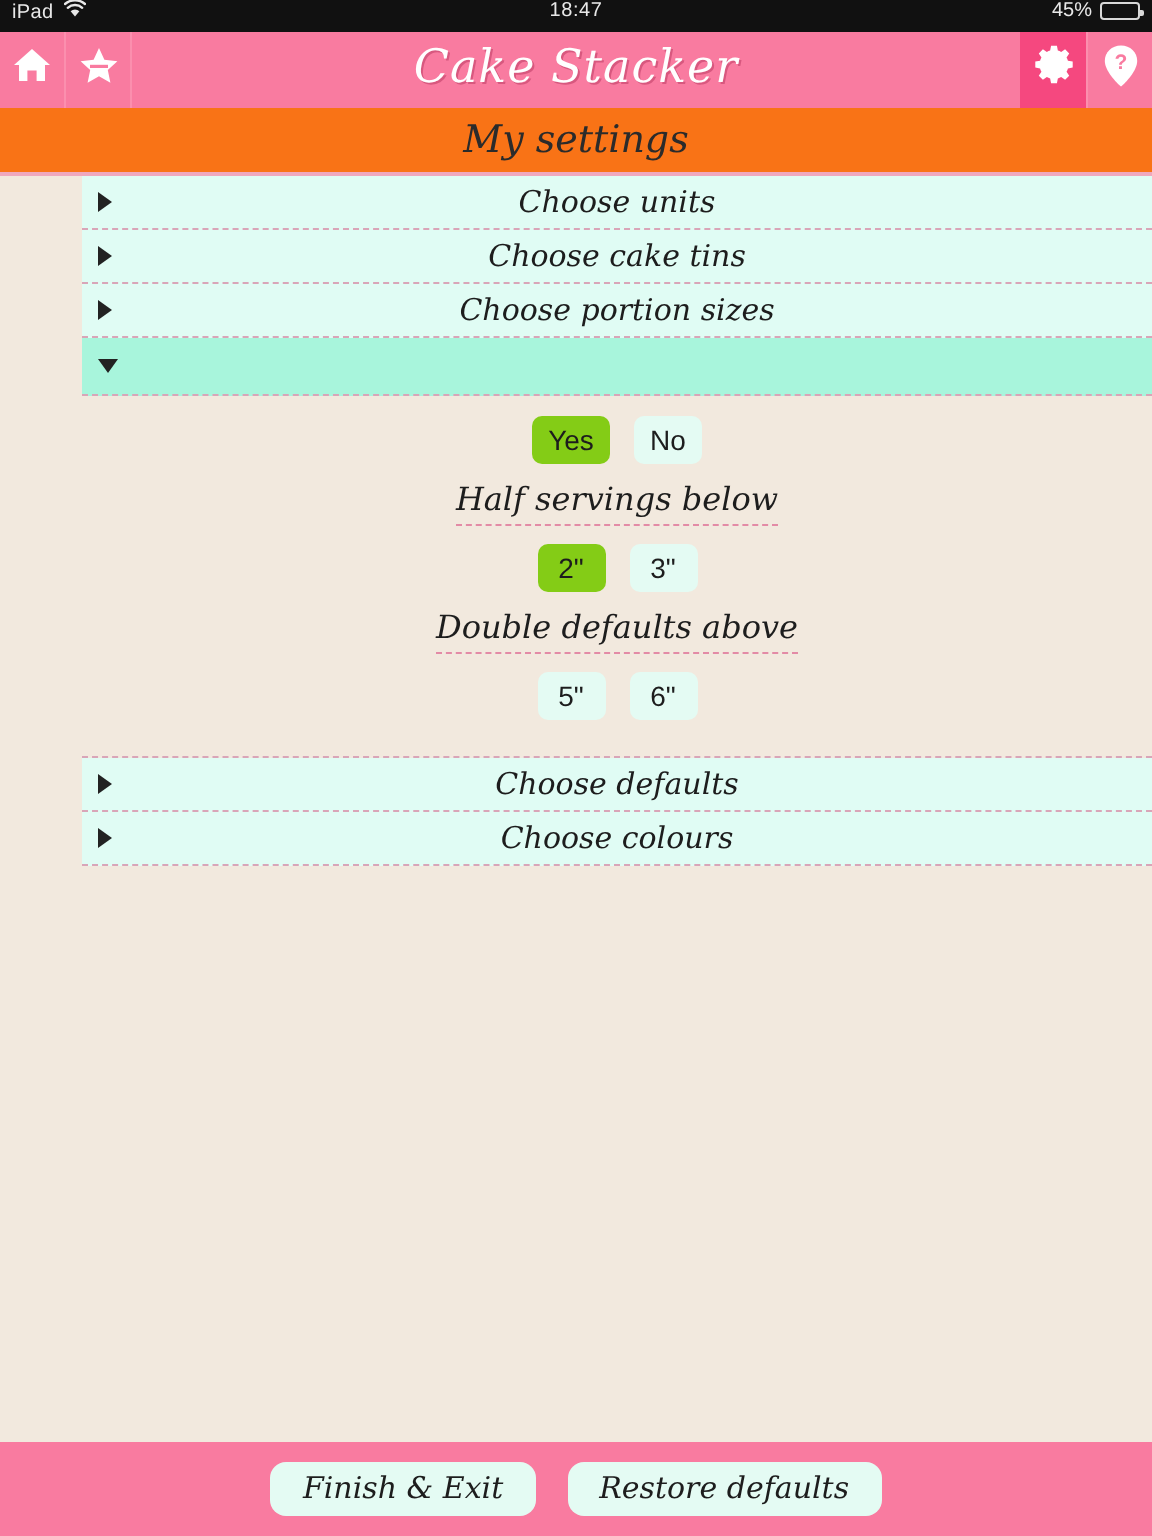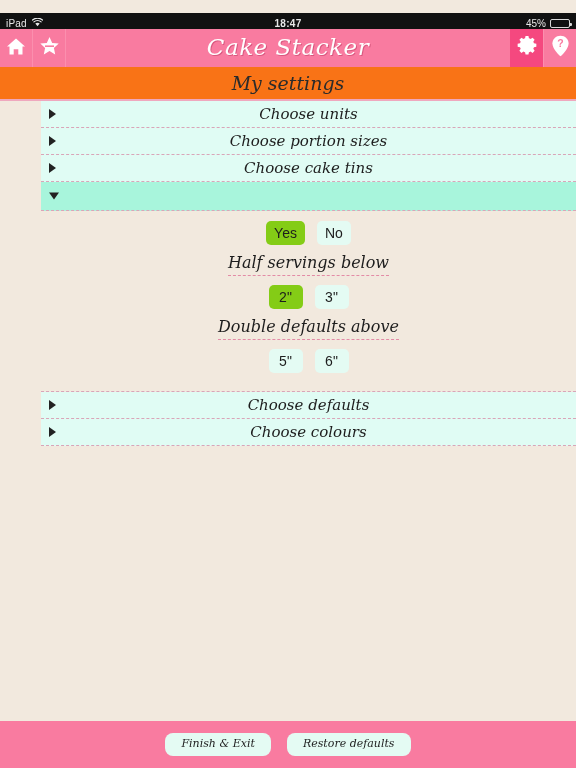--- a/index.html
+++ b/index.html
@@ -22,41 +22,40 @@
     flex-direction: column;
     background: #F2E9DE;
   }
 
   
   .statusbar {
     height: 16px;
     background: #111111;
     color: #e8e8e8;
     display: flex;
-    align-items: flex-end;
+    align-items: flex-start;
     font-size: 10px;
     padding: 0 6px;
     box-sizing: border-box;
     flex: 0 0 auto;
     position: relative;
-    margin-top: 13px;
   }
   .sb-left {
     display: flex;
     align-items: center;
     gap: 5px;
   }
   .sb-carrier { font-size: 10px; letter-spacing: .2px; }
   .wifi-icon { display:block; }
   .sb-center {
     position: absolute;
     left: 0; right: 0;
     text-align: center;
     font-size: 10px;
-    font-weight: bold;
+    font-weight: normal;
     letter-spacing: .3px;
     pointer-events: none;
   }
   .sb-right {
     margin-left: auto;
     display: flex;
     align-items: center;
     gap: 4px;
     font-size: 10px;
     z-index: 2;
@@ -241,21 +240,21 @@
     justify-content: center;
     gap: 16px;
     flex: 0 0 auto;
   }
   .bb-btn {
     background: #E4FBF3;
     border-radius: 8px;
     padding: 5px 16px;
     font-family: "DejaVu Serif", serif;
     font-style: italic;
-    font-size: 11px;
+    font-size: 15px;
     color: #1d1d1d;
     line-height: 1.15;
     text-align: right;
   }
 </style>
 </head>
 <body>
 
 <div class="app">
 
@@ -320,26 +319,26 @@
 
   <div class="content">
 
     <div class="section-head">
       <span class="caret"></span>
       <span class="section-label">Choose units</span>
     </div>
 
     <div class="section-head">
       <span class="caret"></span>
+      <span class="section-label">Choose cake tins</span>
+    </div>
+
+    <div class="section-head">
+      <span class="caret"></span>
       <span class="section-label">Choose portion sizes</span>
-    </div>
-
-    <div class="section-head">
-      <span class="caret"></span>
-      <span class="section-label">Choose cake tins</span>
     </div>
 
     <div class="section-head open">
       <span class="caret down"></span>
     </div>
 
     <div class="panel">
       <div class="btn-row">
         <div class="opt-btn selected">Yes</div>
         <div class="opt-btn">No</div>

